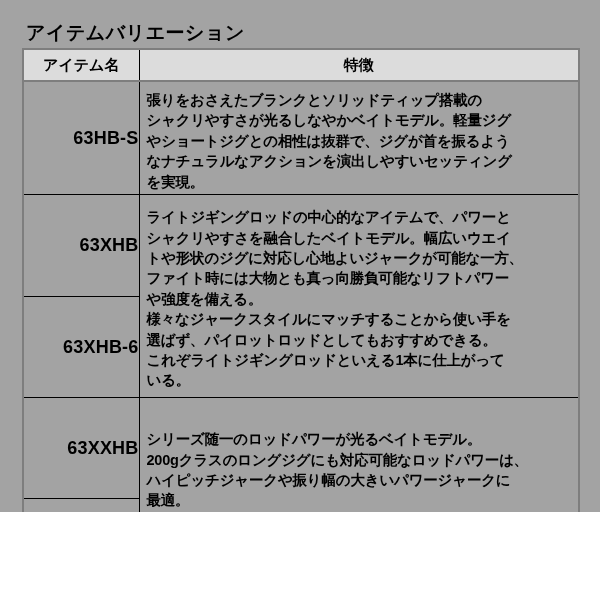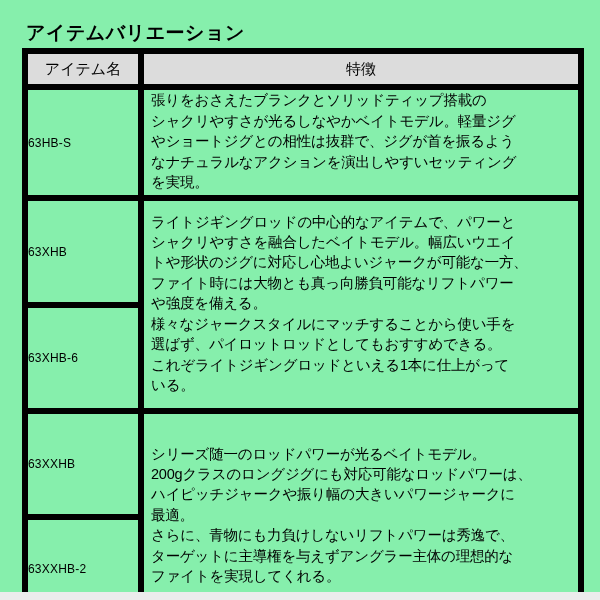--- a/index.html
+++ b/index.html
@@ -7,23 +7,23 @@
     padding: 0;
     width: 600px;
     height: 600px;
     background: #ffffff;
     font-family: "Liberation Sans", "DejaVu Sans", sans-serif;
     color: #000000;
   }
   .page {
     position: relative;
     width: 600px;
-    height: 600px;
+    height: 512px;
     overflow: hidden;
-    background: #86efac;
+    background: #a3a3a3;
   }
   .page-title {
     position: absolute;
     left: 26px;
     top: 20px;
     font-size: 19px;
     font-weight: bold;
     letter-spacing: 0.5px;
     white-space: nowrap;
   }
@@ -33,49 +33,49 @@
     top: 48px;
     width: 556px;
     border-collapse: collapse;
     table-layout: fixed;
     border: 2px solid #7e7e7e;
   }
   table.spec-table col.col-item   { width: 116px; }
   table.spec-table col.col-feat   { width: 440px; }
   table.spec-table th,
   table.spec-table td {
-    border: 6px solid #000000;
+    border: 1px solid #000000;
     padding: 0;
     vertical-align: middle;
-    font-weight: normal;
+    font-weight: bold;
   }
   table.spec-table th {
     background: #dcdcdc;
     height: 30px;
     font-size: 15px;
     text-align: center;
     border-bottom: 2px solid #7e7e7e;
   }
   td.item-cell {
-    text-align: left;
-    font-size: 12px;
+    text-align: right;
+    font-size: 18px;
     letter-spacing: 0.2px;
   }
   td.feature-cell {
     font-size: 14.5px;
   }
   td.row1 { height: 105px; }
   td.row2 { height: 101px; }
   td.row3 { height: 100px; }
   td.row4 { height: 100px; margin-left: 38px; }
   td.row5 { height: 98px; margin-top: 48px; }
   .feature-text {
     white-space: pre-line;
     line-height: 20.4px;
-    padding: 0 4px 2px 7px;
+    padding: 8px 4px 2px 7px;
     letter-spacing: -0.2px;
   }
   .bottom-strip {
     position: absolute;
     left: 0;
     top: 592px;
     width: 600px;
     height: 8px;
     background: #ececec;
   }

